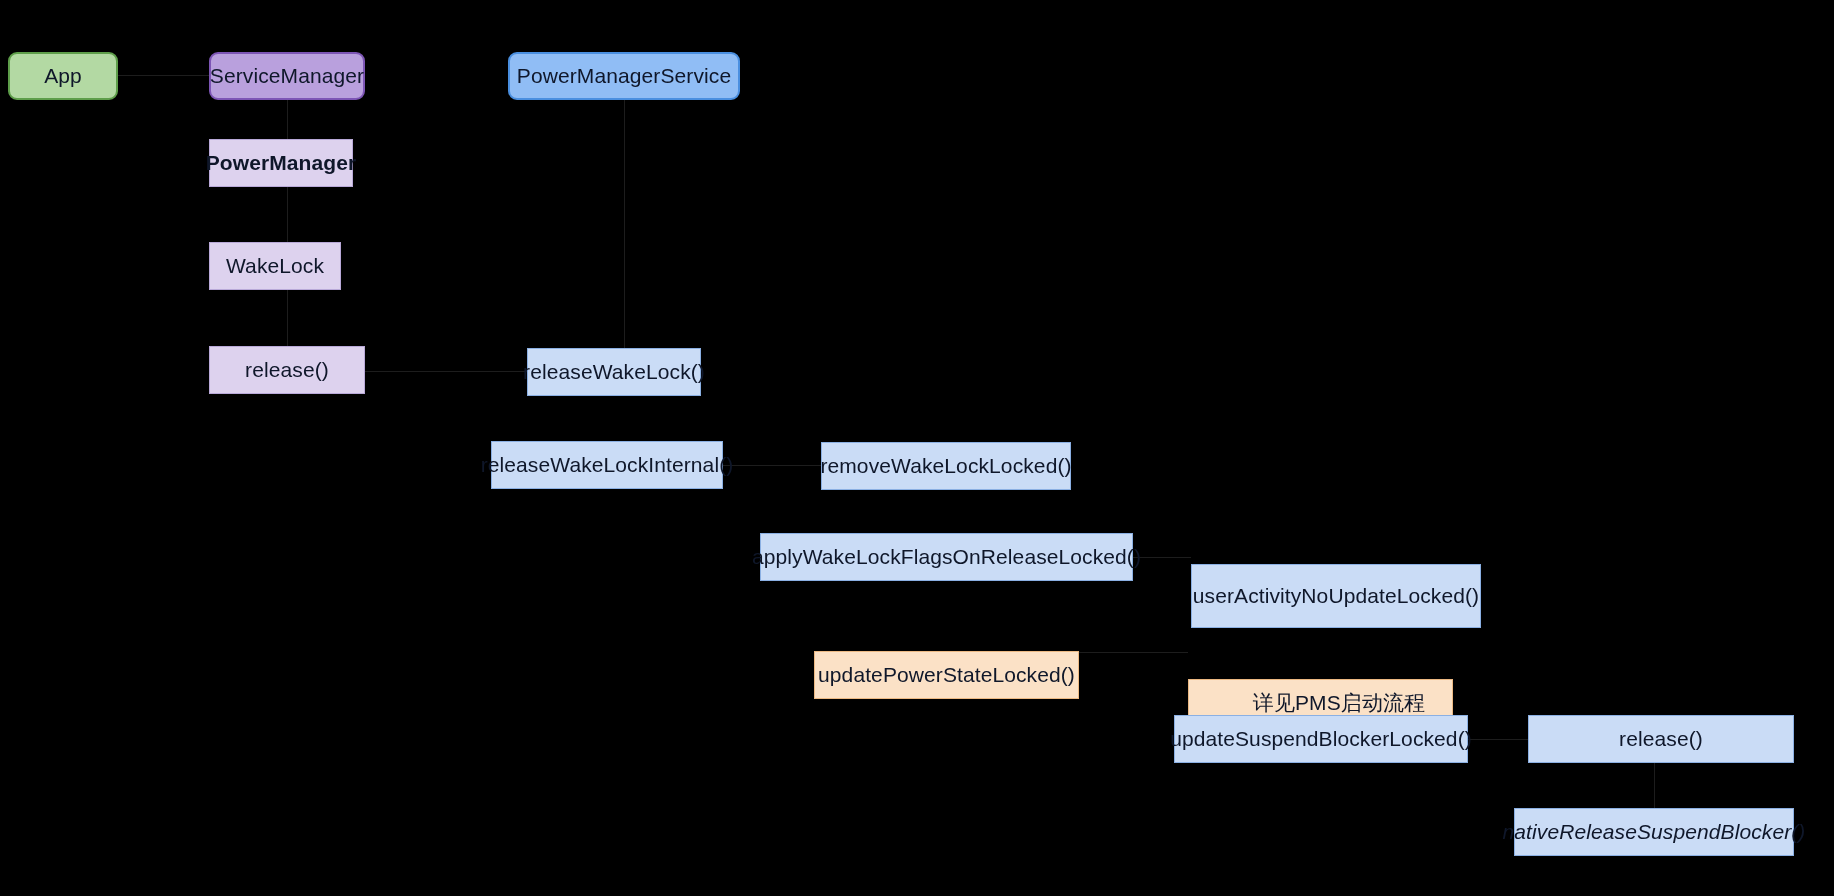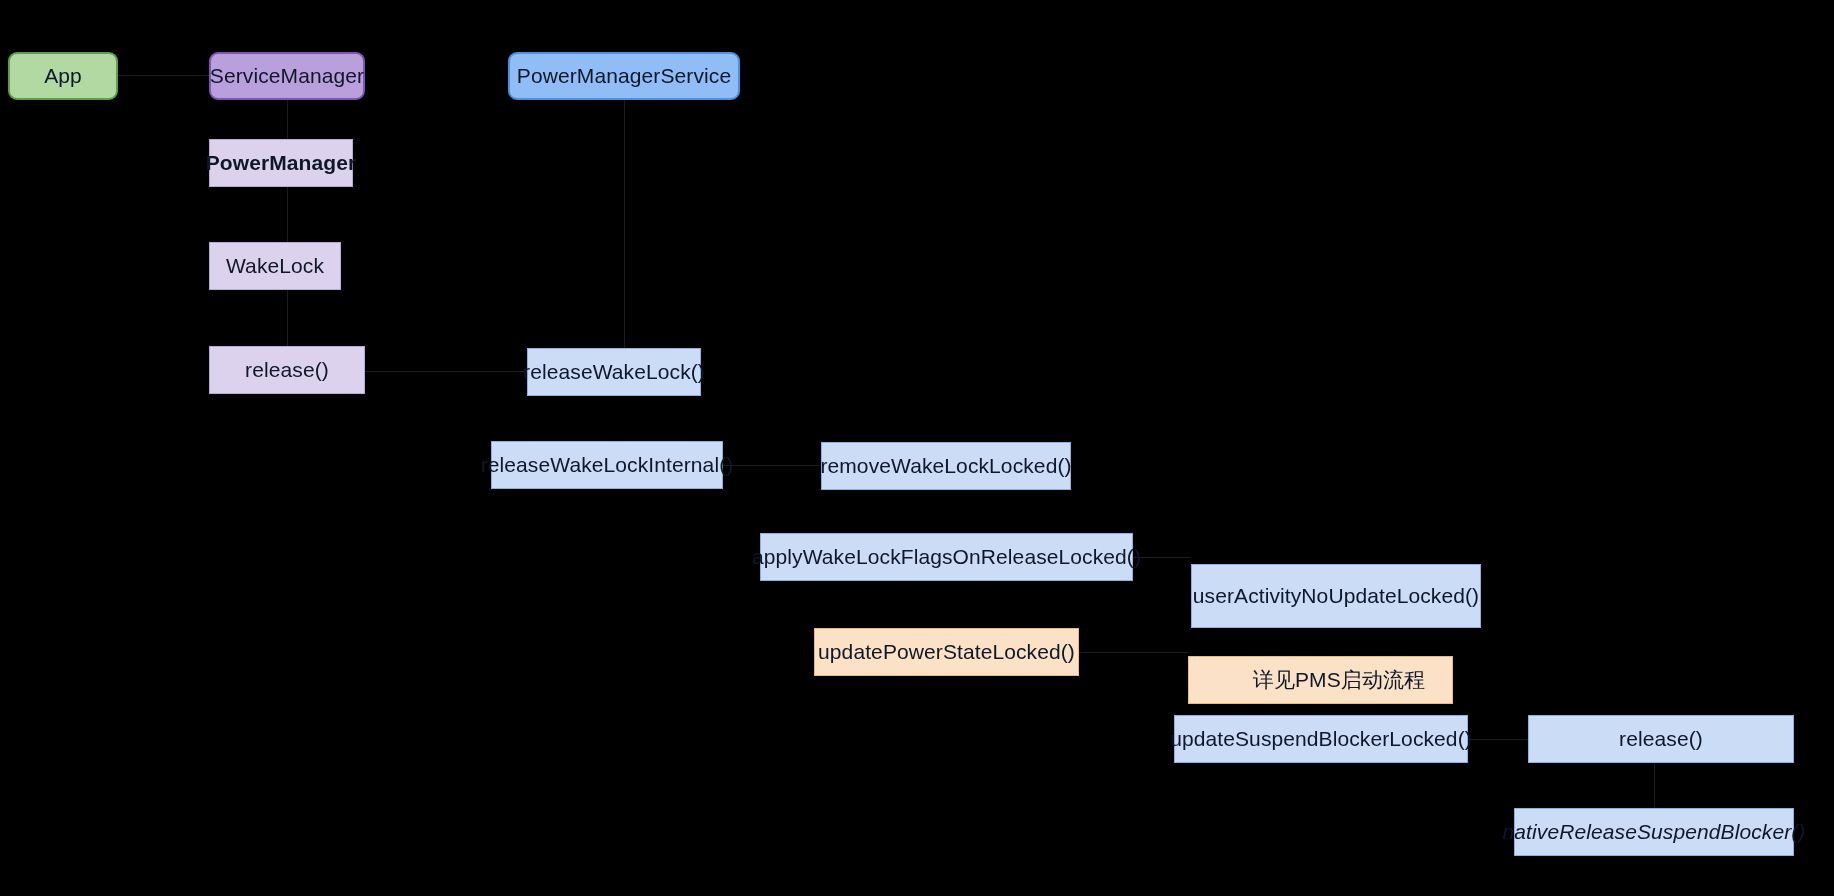--- a/index.html
+++ b/index.html
@@ -33,21 +33,21 @@
   .node.lifeline-actor {
     border-width: 2px;
     border-radius: 9px;
   }
   
   .fill-green  { background: #b3d9a3; border-color: #5e9e4a; }
   .fill-purple { background: #b9a0dd; border-color: #7d55b5; }
   .fill-blue   { background: #90bdf5; border-color: #4a8fe0; }
   .fill-lilac  { background: #ddd2ee; border-color: #b9a9d8; }
   .fill-lightblue { background: #cadcf6; border-color: #8bb0e3; }
-  .fill-peach  { background: #fbe1c6; border-color: #ecb983; }
+  .fill-peach  { background: #fbe1c6; border-color: #ecb983; margin-top: 23px; }
 
   
   .stub {
     position: absolute;
     background: #1d1d1d;
     width: 1px;
   }
   .stub.h { height: 1px; width: auto; }
 </style>
 </head>

